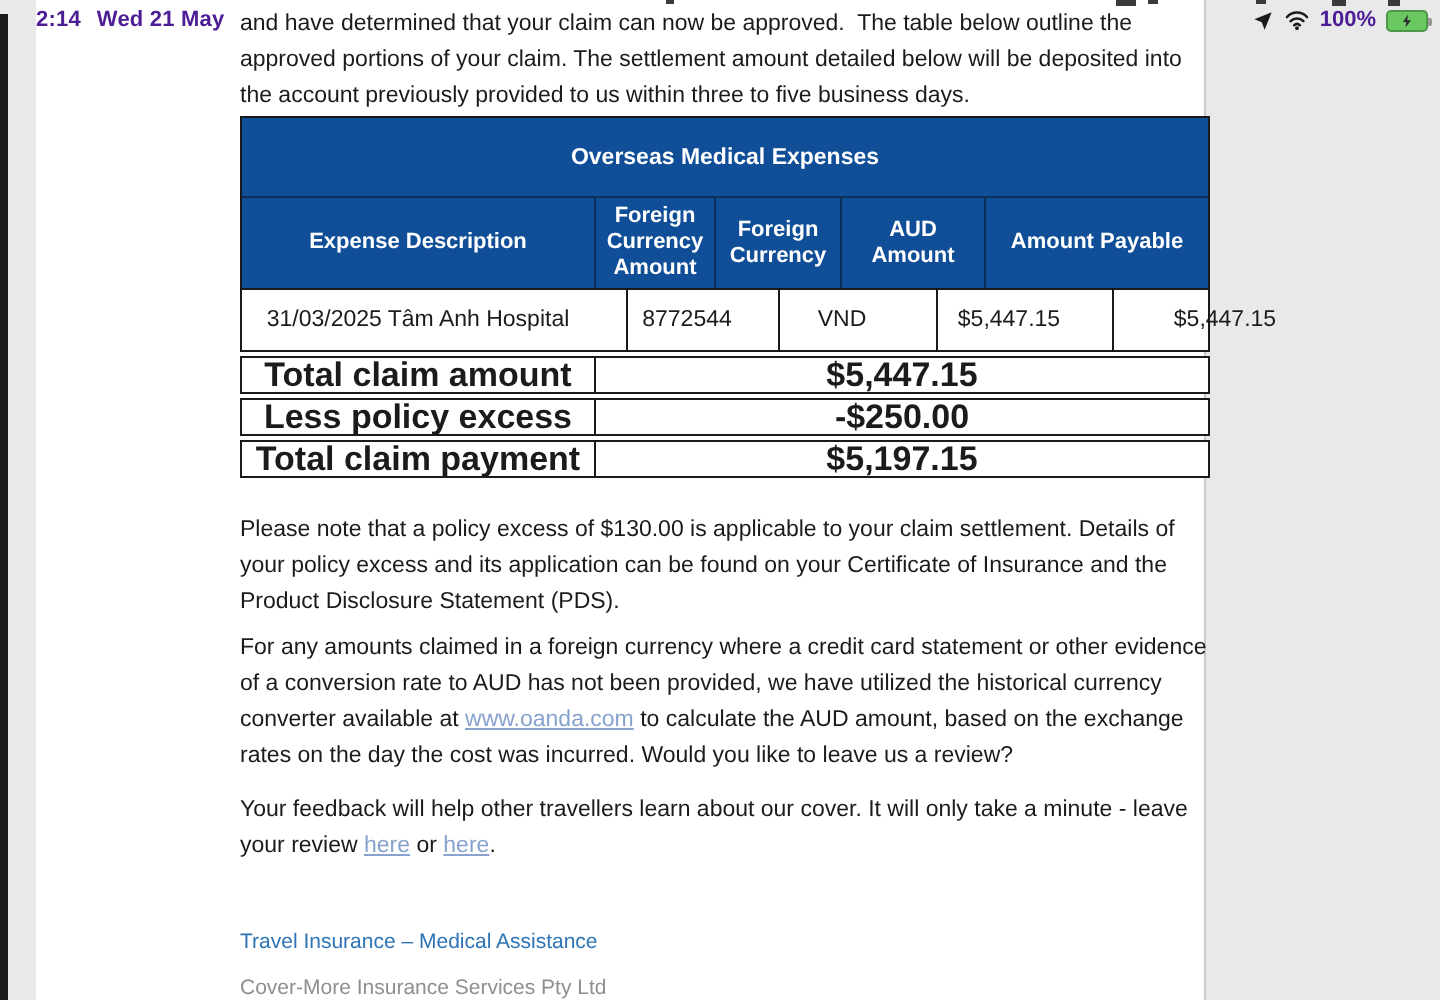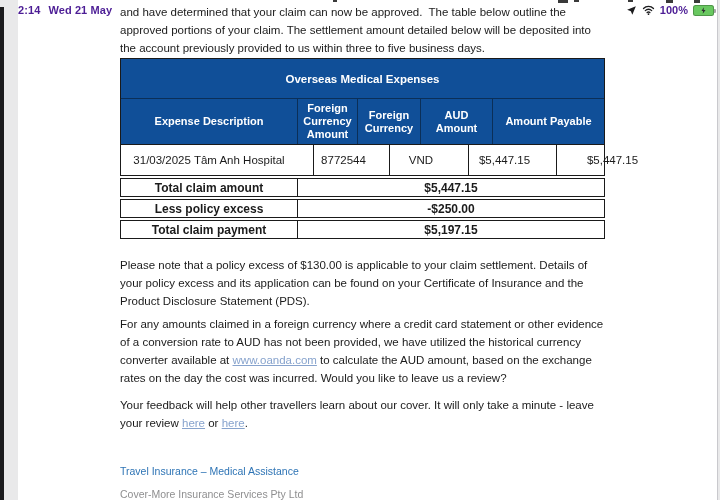--- a/index.html
+++ b/index.html
@@ -2,21 +2,21 @@
 <html><head>
 <meta charset="utf-8">
 <style>
   * { margin:0; padding:0; box-sizing:border-box; }
   html,body { background:#d9d9dc; }
   body { font-family:"Liberation Sans", sans-serif; }
 
   .screen { position:relative; width:720px; height:500px; background:#e9e9ea; overflow:hidden; margin:0 auto; }
 
   .edge-left-black { position:absolute; left:0; top:7px; width:4px; height:493px; background:#1b1b1d; }
-  .page { position:absolute; left:18px; top:0; width:700px; height:500px; background:#ffffff; border-right:1px solid #c9c9cd; }
+  .page { position:absolute; left:18px; top:0; width:585px; height:500px; background:#ffffff; border-right:1px solid #c9c9cd; }
 
   
   .status-bar { position:absolute; top:0; left:0; width:720px; height:20px; display:flex; align-items:center; justify-content:space-between; padding:0 6px 0 18px; z-index:5; color:#4c1d95; }
   .sb-left { display:flex; align-items:baseline; gap:8px; font-size:11px; font-weight:bold; letter-spacing:.1px; }
   .sb-right { display:flex; align-items:center; gap:5px; font-size:11px; font-weight:bold; }
   .batt { position:relative; width:21px; height:11px; border-radius:2.5px; background:#69c860; border:1px solid rgba(0,0,0,.25); display:flex; align-items:center; justify-content:center; }
   .batt-nub { position:absolute; right:-3px; top:3px; width:2px; height:4px; border-radius:0 1px 1px 0; background:rgba(0,0,0,.35); }
 
   
   .frag { position:absolute; top:0; background:#3a3a3a; }
@@ -35,21 +35,21 @@
   .claim-table { margin-top:1px; width:485px; font-size:11px;border-radius:32px; }
   .t-box { border:1px solid #1a1a1a; }
   .t-title { height:40px; background:var(--hdr-blue); color:#fff; font-weight:bold; font-size:11.5px; display:flex; align-items:center; justify-content:center; border-bottom:1px solid #0b2f58; }
   .t-head { display:grid; grid-template-columns:176px 60px 63px 72px 112px; background:var(--hdr-blue); color:#fff; font-weight:bold; border-bottom:1px solid #1a1a1a; }
   .t-head .cell { height:45px; display:flex; align-items:center; justify-content:center; text-align:center; padding:2px 3px; line-height:13px; }
   .t-row { display:grid; grid-template-columns:176px 60px 63px 72px 112px; background:#fff;gap:16px; }
   .t-row .cell { height:30px; display:flex; align-items:center; justify-content:center; text-align:center; font-size:11.5px; }
   .t-head .cell + .cell { border-left:1px solid #0b2f58; }
   .t-row .cell + .cell { border-left:1px solid #1a1a1a; }
   .t-sum { display:grid; grid-template-columns:176px 307px; border:1px solid #1a1a1a; margin-top:2px; background:#fff; }
-  .t-sum .cell { height:17px; display:flex; align-items:center; justify-content:center; font-weight:bold; font-size:12px; }
+  .t-sum .cell { height:17px; display:flex; align-items:center; justify-content:center; font-weight:bold; font-size:17px; }
   .t-sum .cell + .cell { border-left:1px solid #1a1a1a; }
 
   
   .sig { margin-top:30px; font-size:10.5px; font-weight:normal; color:#2e74b5; }
   .foot { margin-top:8px; font-size:10.5px; line-height:13px; color:#8f8f90; }
 </style>
 </head>
 <body>
 
 <div class="screen" style="--hdr-blue:#104F98;">

